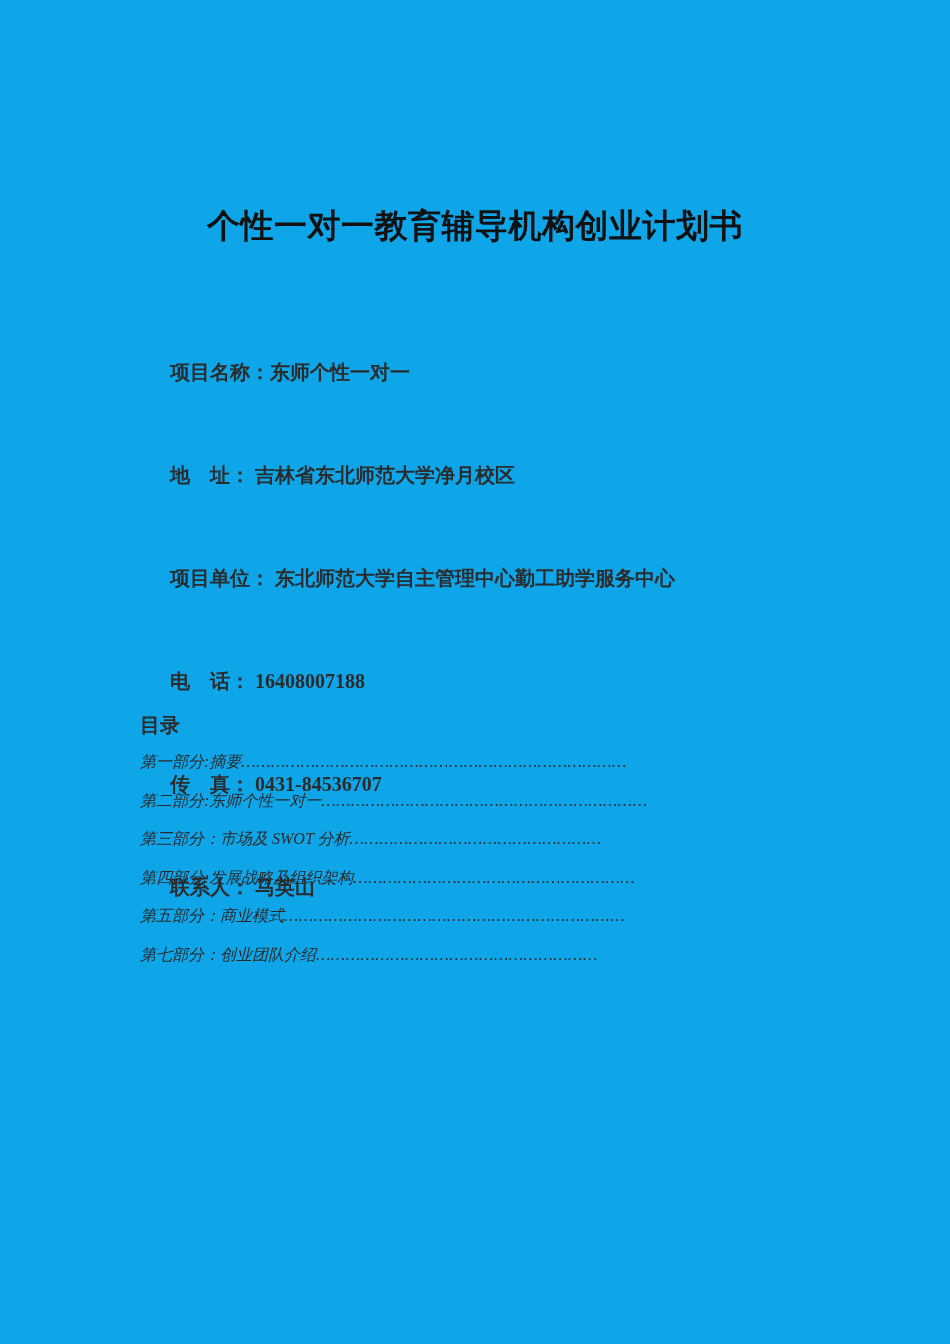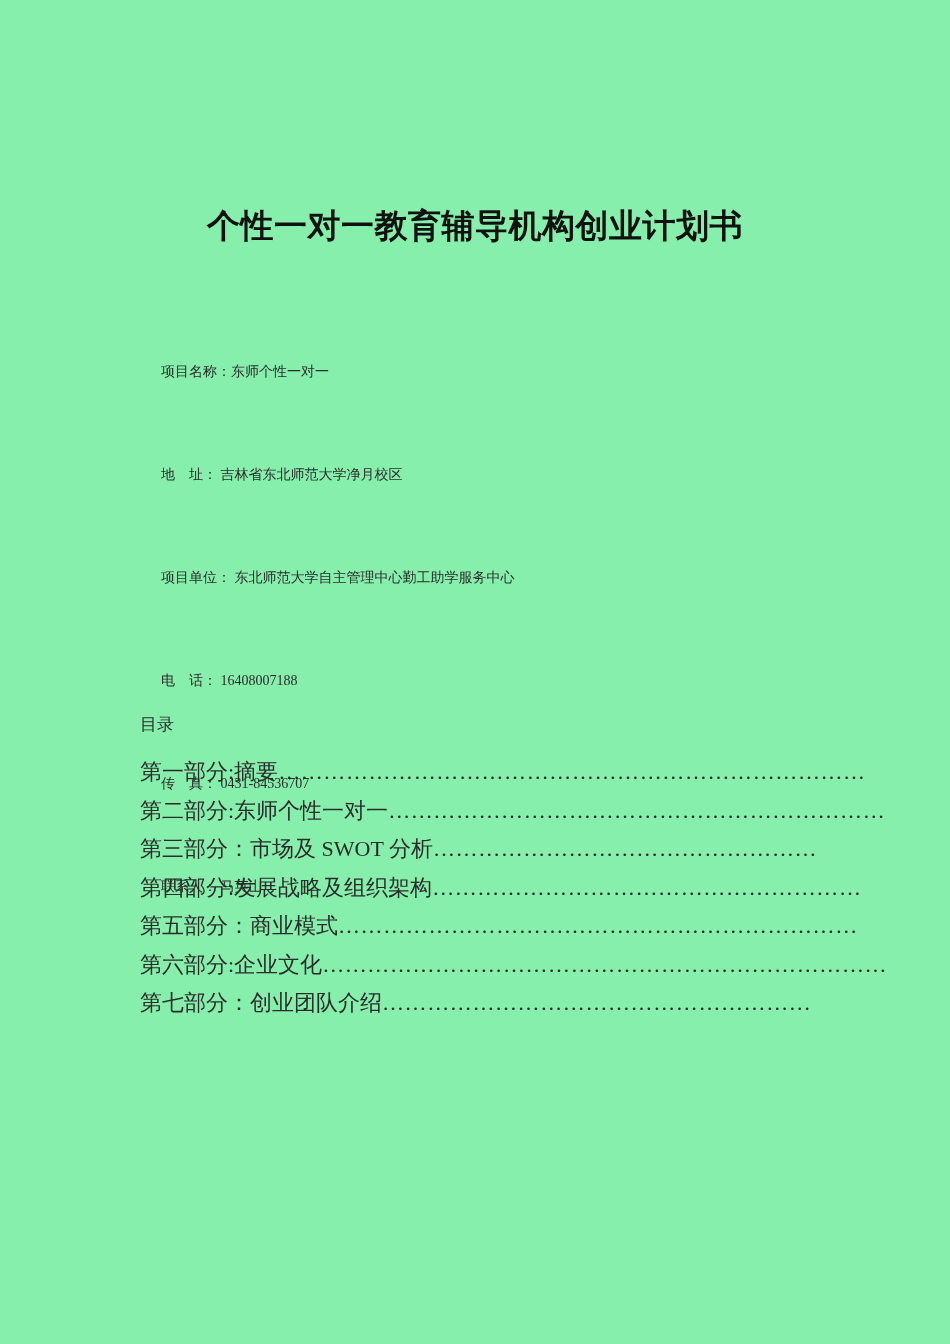--- a/index.html
+++ b/index.html
@@ -11,21 +11,21 @@
     width: 950px;
     height: 1344px;
     position: relative;
     font-family: "Liberation Serif", "DejaVu Serif", serif;
     color: #2b2b2b;
     -webkit-font-smoothing: antialiased;
   }
   .page {
     position: absolute;
     inset: 0;
-    background: #86efac;
+    background: #0ea5e9;
     overflow: hidden;
   }
 
   
   .doc-title {
     position: absolute;
     top: 182px;
     left: 0;
     width: 950px;
     text-align: center;
@@ -38,55 +38,58 @@
   }
 
   
   .info-block {
     position: absolute;
     top: 330px;
     left: 140px;
     width: 760px;
   }
   .info-line {
-    font-size: 14px;
+    font-size: 20px;
     line-height: 28px;
     margin-bottom: 19px;
     color: #2b2b2b;
     white-space: pre;
     font-family: "Liberation Serif", "DejaVu Serif", serif;
+    font-weight: bold;
   }
   .info-label {
     display: inline;
   }
   .info-value {
     display: inline;
   }
 
   
   .toc-block {
     position: absolute;
     top: 711px;
     left: 140px;
     width: 760px;
   }
   .toc-heading {
-    font-size: 17px;
+    font-size: 20px;
     line-height: 28px;
     color: #2b2b2b;
-    margin-bottom: 19px;
+    margin-bottom: 9px;
     white-space: pre;
+    font-weight: bold;
   }
   .toc-item {
-    font-size: 22px;
+    font-size: 16px;
     line-height: 28px;
     margin-bottom: 10.5px;
     color: #2b2b2b;
     white-space: nowrap;
     overflow: hidden;
+    font-style: italic;
   }
   .toc-label {
     display: inline;
   }
   .toc-dots {
     display: inline;
     letter-spacing: 0.6px;
     color: #2b2b2b;
   }
 </style>
@@ -143,23 +146,20 @@
     </div>
 
     <div class="toc-item">
       <span class="toc-label">第四部分:发展战略及组织架构</span><span class="toc-dots">…………………………………………………</span>
     </div>
 
     <div class="toc-item">
       <span class="toc-label">第五部分：商业模式</span><span class="toc-dots">……………………………………………………………</span>
     </div>
 
-    <div class="toc-item">
-      <span class="toc-label">第六部分:企业文化</span><span class="toc-dots">…………………………………………………………………</span>
-    </div>
 
     <div class="toc-item">
       <span class="toc-label">第七部分：创业团队介绍</span><span class="toc-dots">…………………………………………………</span>
     </div>
 
   </div>
 
 </div>
 
 </body></html>

